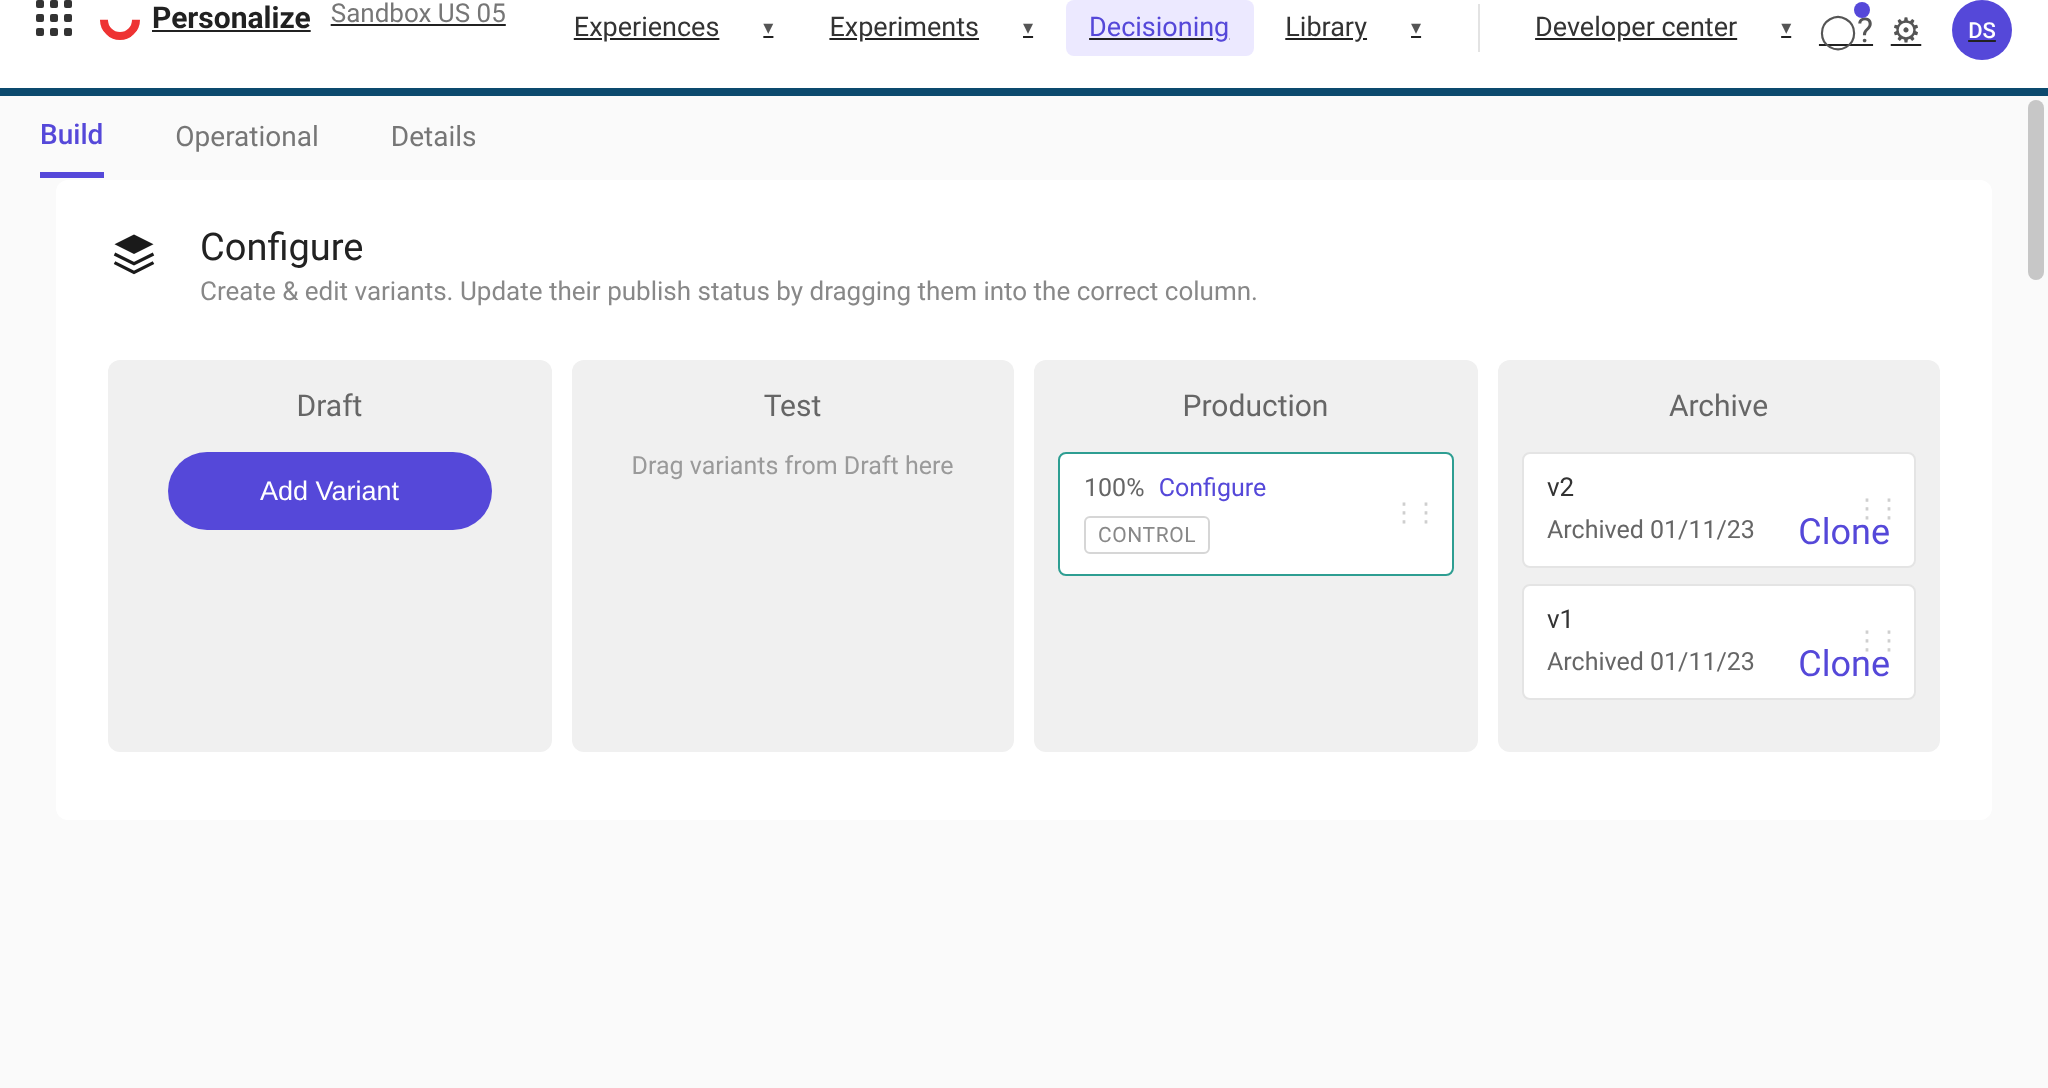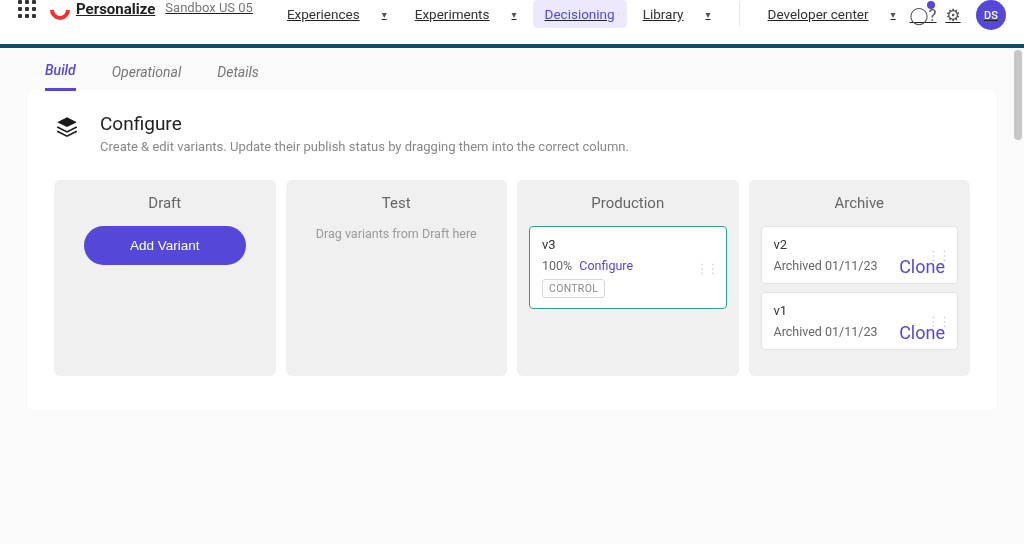--- a/index.html
+++ b/index.html
@@ -29,21 +29,21 @@
   .scrollbar-thumb { position:absolute; right:0; top:2px; width:8px; height:90px; background:#c7c7c7; border-radius:4px;}
   .header-block { padding: 14px 28px 20px 28px; border-bottom: 1px solid #eee; position: relative; }
   .crumb-row { display: flex; align-items: center; gap: 40px; font-size: 13.5px; color: #666; }
   .crumb-sep { width: 1px; height: 20px; background: #e3e3e3; }
   .add-tags { display: flex; align-items: center; gap: 6px; cursor: pointer; color:#555; }
   .tag-icon { width: 14px; height: 14px; }
   .page-title { font-size: 24px; font-weight: 400; margin-top: 10px; color: #222; }
   .kebab { position: absolute; right: 40px; top: 30px; color: #bdbdbd; font-size: 18px; cursor: pointer; letter-spacing: 1px;}
 
   
-  .tabs { display: flex; gap: 36px; padding: 0 45px; font-size: 14px; color: #767676; height: 42px; align-items:flex-end;font-style:italic;}
+  .tabs { display: flex; gap: 36px; padding: 0 20px; font-size: 14px; color: #767676; height: 42px; align-items:center;}
   .tab { padding: 10px 0; cursor: pointer; }
   .tab.active { color: #5548d9; font-weight: 500; border-bottom: 3px solid #5548d9; margin-bottom:-1px;}
 
   
   .panel { background: #fff; margin: 0 28px 28px 28px; border-radius: 6px; padding: 22px 26px 34px 26px; }
   .panel-head { display: flex; gap: 20px; margin-bottom: 26px; }
   .stack-icon { width: 26px; height: 26px; color:#1a1a1a; margin-top:2px;}
   .panel-title { font-size: 19px; font-weight: 400; color: #222; }
   .panel-sub { font-size: 13px; color: #888; margin-top: 4px; }
 
@@ -149,21 +149,20 @@
       </div>
 
       <div class="col">
         <div class="col-title">Test</div>
         <div class="col-hint">Drag variants from Draft here</div>
       </div>
 
       <div class="col">
         <div class="col-title">Production</div>
         <div class="card production">
-          <div class="card-name">v3</div>
           <div class="card-row">
             <span>100%</span>
             <span class="configure">Configure</span>
           </div>
           <span class="badge">CONTROL</span>
           <span class="drag-handle"></span>
         </div>
       </div>
 
       <div class="col">

